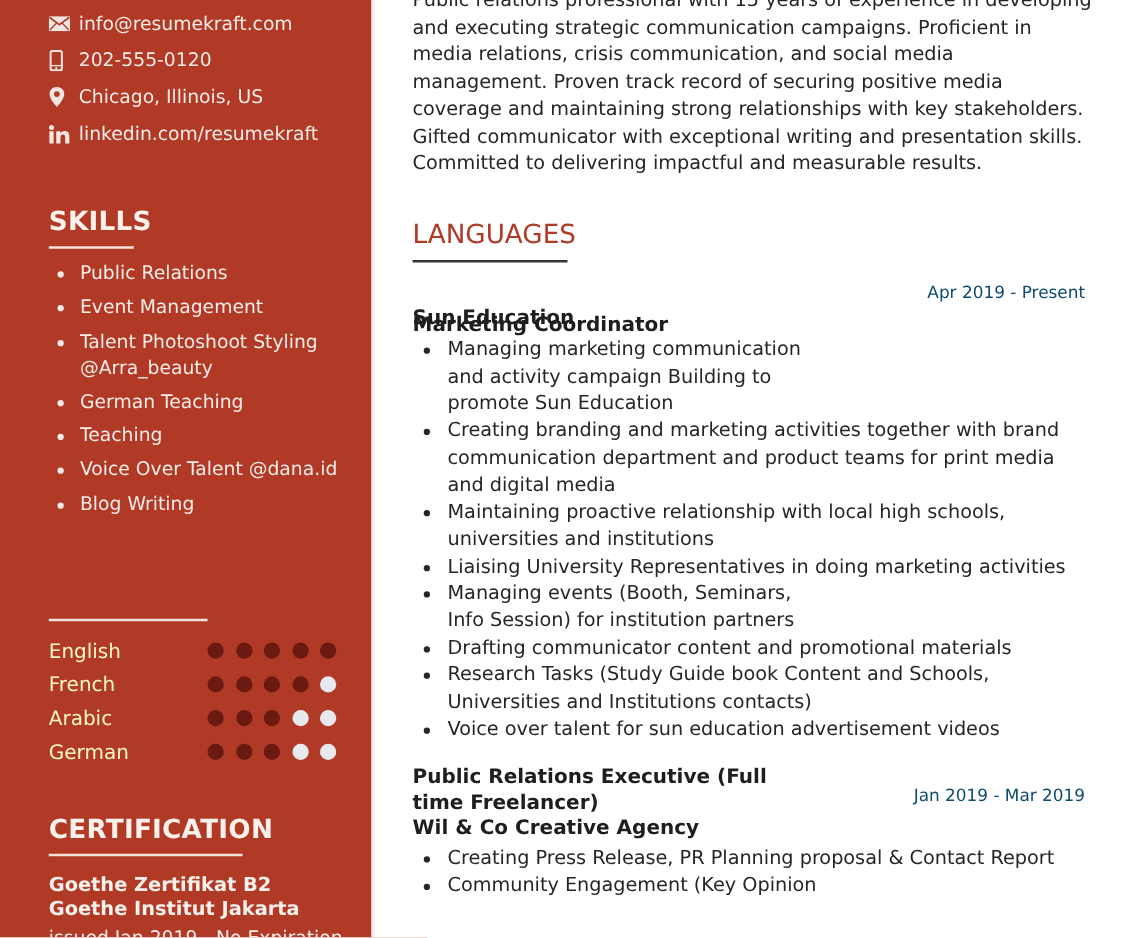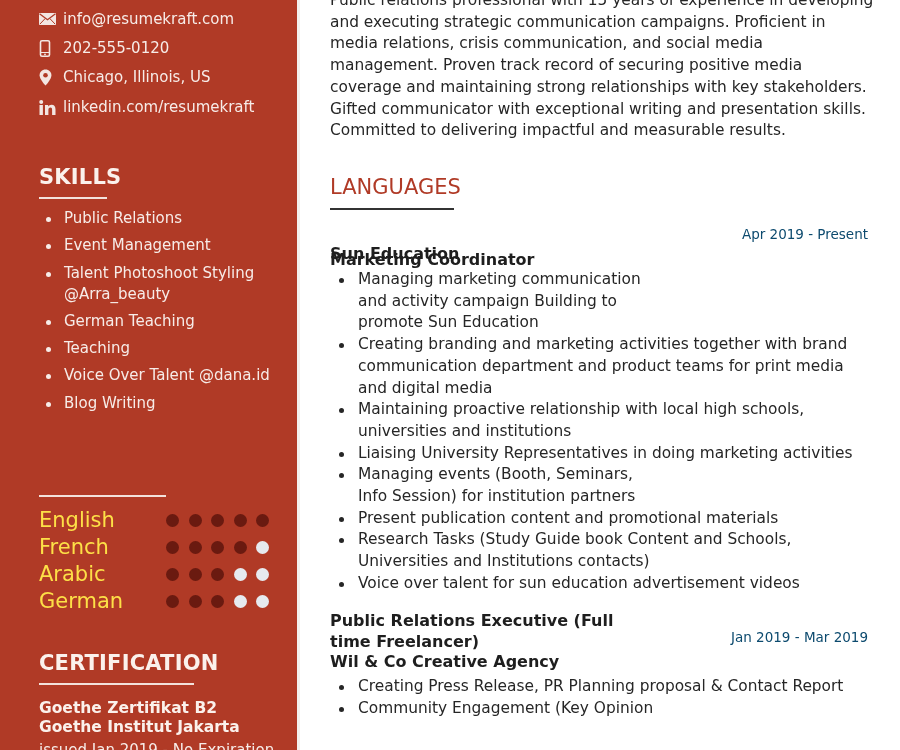--- a/index.html
+++ b/index.html
@@ -95,22 +95,22 @@
 
   
   .lang-row {
     position: absolute;
     left: 39px;
     width: 230px;
     height: 20px;
     display: flex; align-items: center; justify-content: space-between;
   }
   .lang-name {
-    font-size: 21px;
-    color: #fde047;
+    font-size: 16px;
+    color: #fef9c3;
     text-align: center;
   }
   .lang-dots {
     display: flex;
     gap: 9.5px;
   }
   .dot {
     width: 13px; height: 13px;
     border-radius: 50%;
     background: #6a1a10;
@@ -325,21 +325,21 @@
     <div class="job-title" style="top:229px; width:340px;margin-top:20px;">Marketing Coordinator</div>
     <div class="job-date" style="top:226px;">Apr 2019 - Present</div>
     <div class="job-company" style="top:244px;">Sun Education</div>
 
     <ul class="duties" style="top:269px;">
       <li style="width:300px;">Managing marketing communication and activity campaign Building to promote Sun Education</li>
       <li>Creating branding and marketing activities together with brand communication department and product teams for print media and digital media</li>
       <li>Maintaining proactive relationship with local high schools, universities and institutions</li>
       <li>Liaising University Representatives in doing marketing activities</li>
       <li style="width:290px;">Managing events (Booth, Seminars, Info Session) for institution partners</li>
-      <li>Present publication content and promotional materials</li>
+      <li>Drafting communicator content and promotional materials</li>
       <li>Research Tasks (Study Guide book Content and Schools, Universities and Institutions contacts)</li>
       <li>Voice over talent for sun education advertisement videos</li>
     </ul>
 
     <div class="job-title" style="top:610px; width:320px;">Public Relations Executive (Full time Freelancer)</div>
     <div class="job-date" style="top:629px;">Jan 2019 - Mar 2019</div>
     <div class="job-company" style="top:652px;">Wil &amp; Co Creative Agency</div>
 
     <ul class="duties" style="top:676px;">
       <li>Creating Press Release, PR Planning proposal &amp; Contact Report</li>

